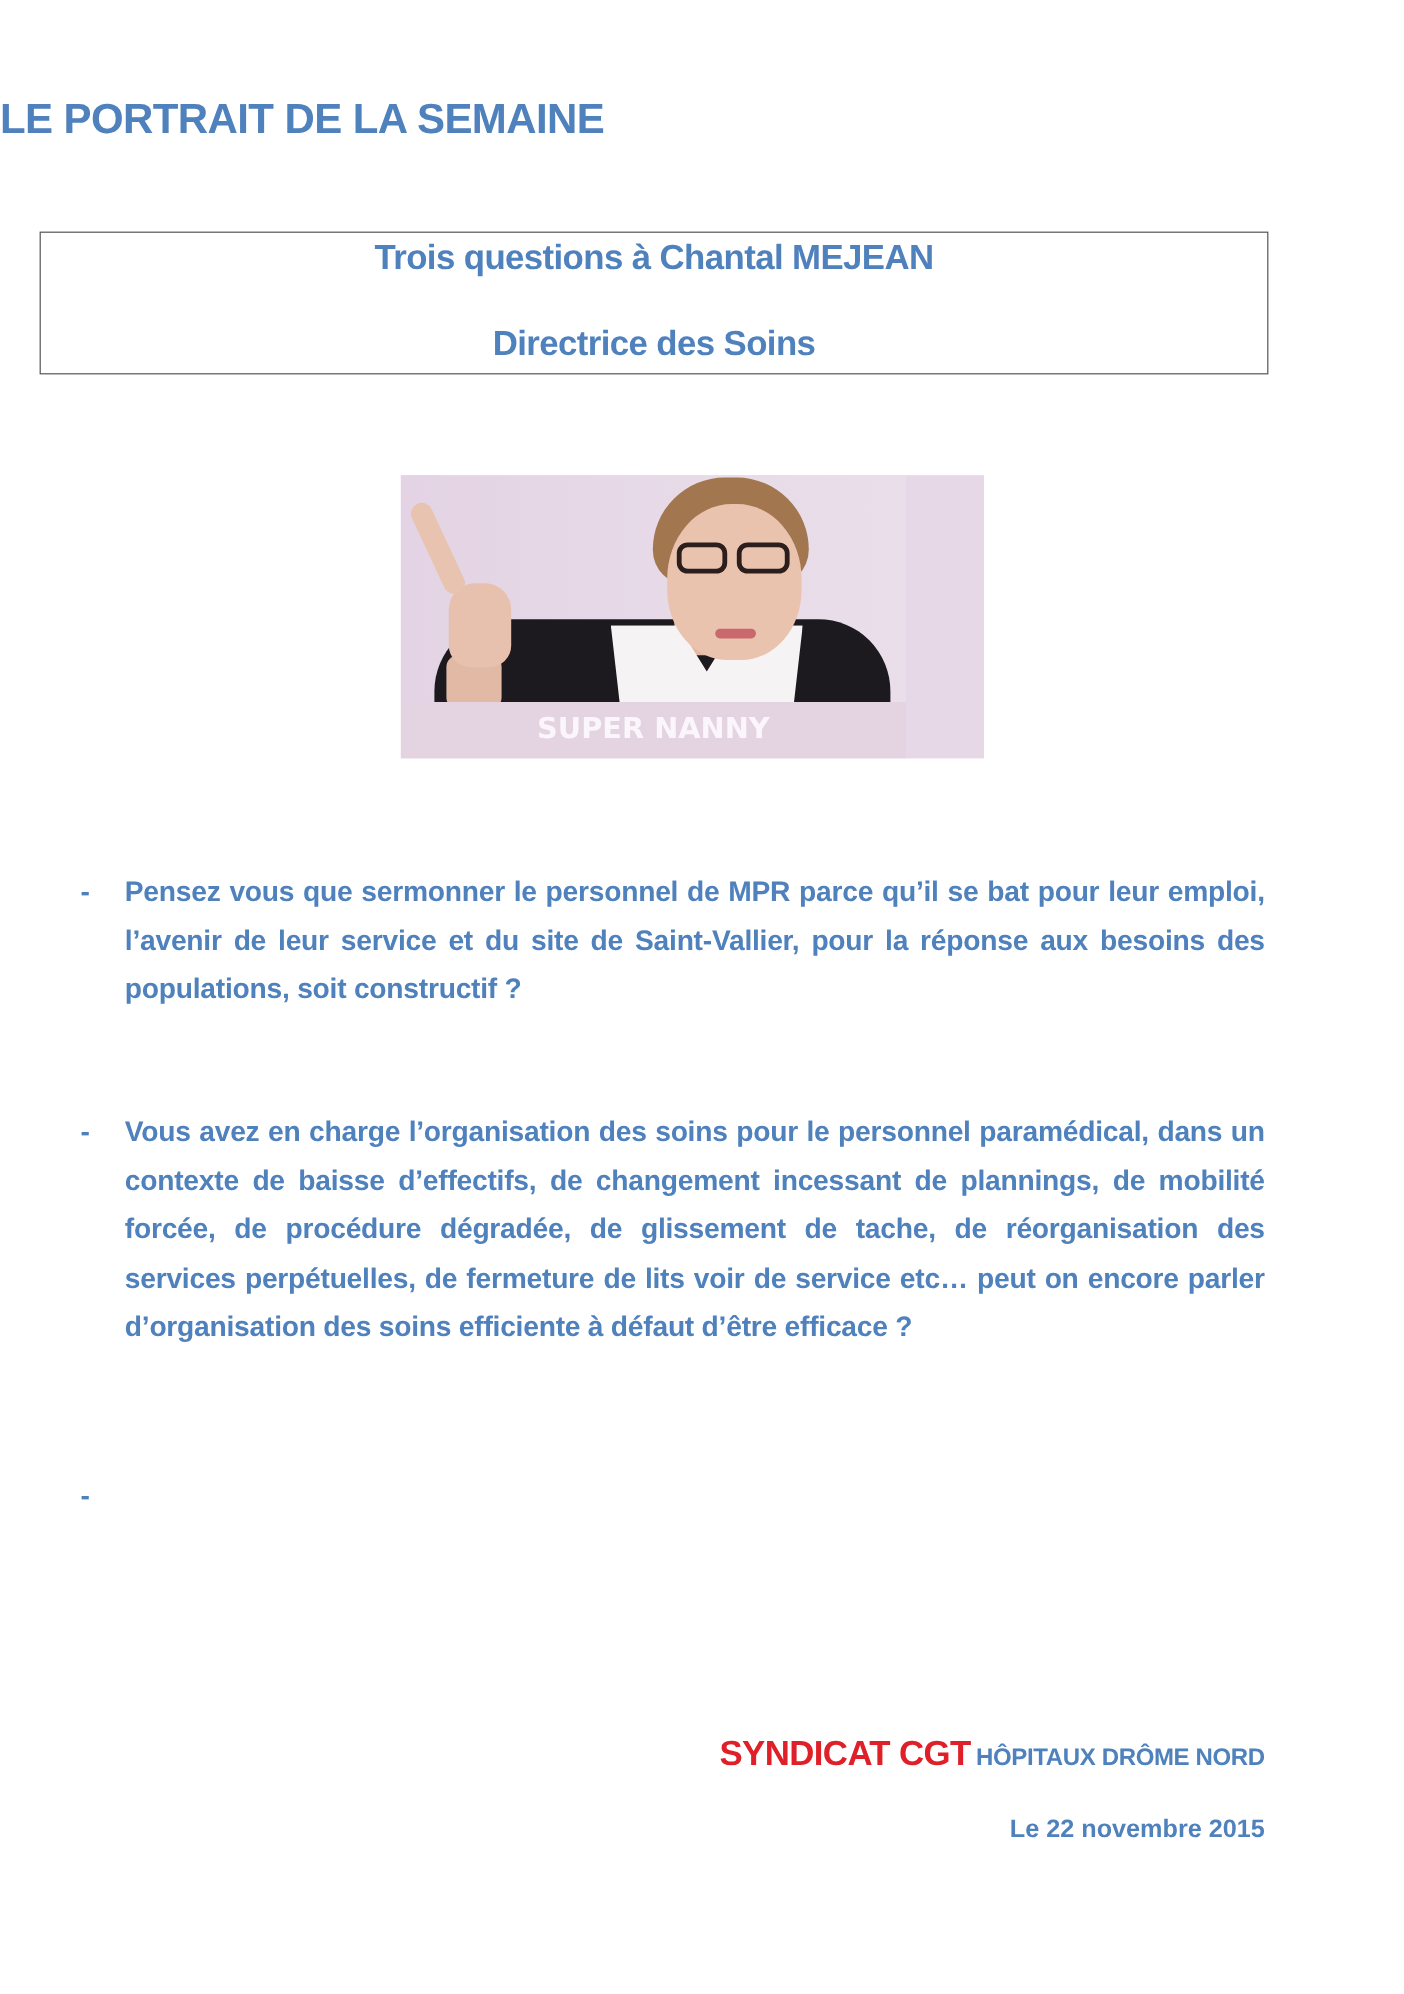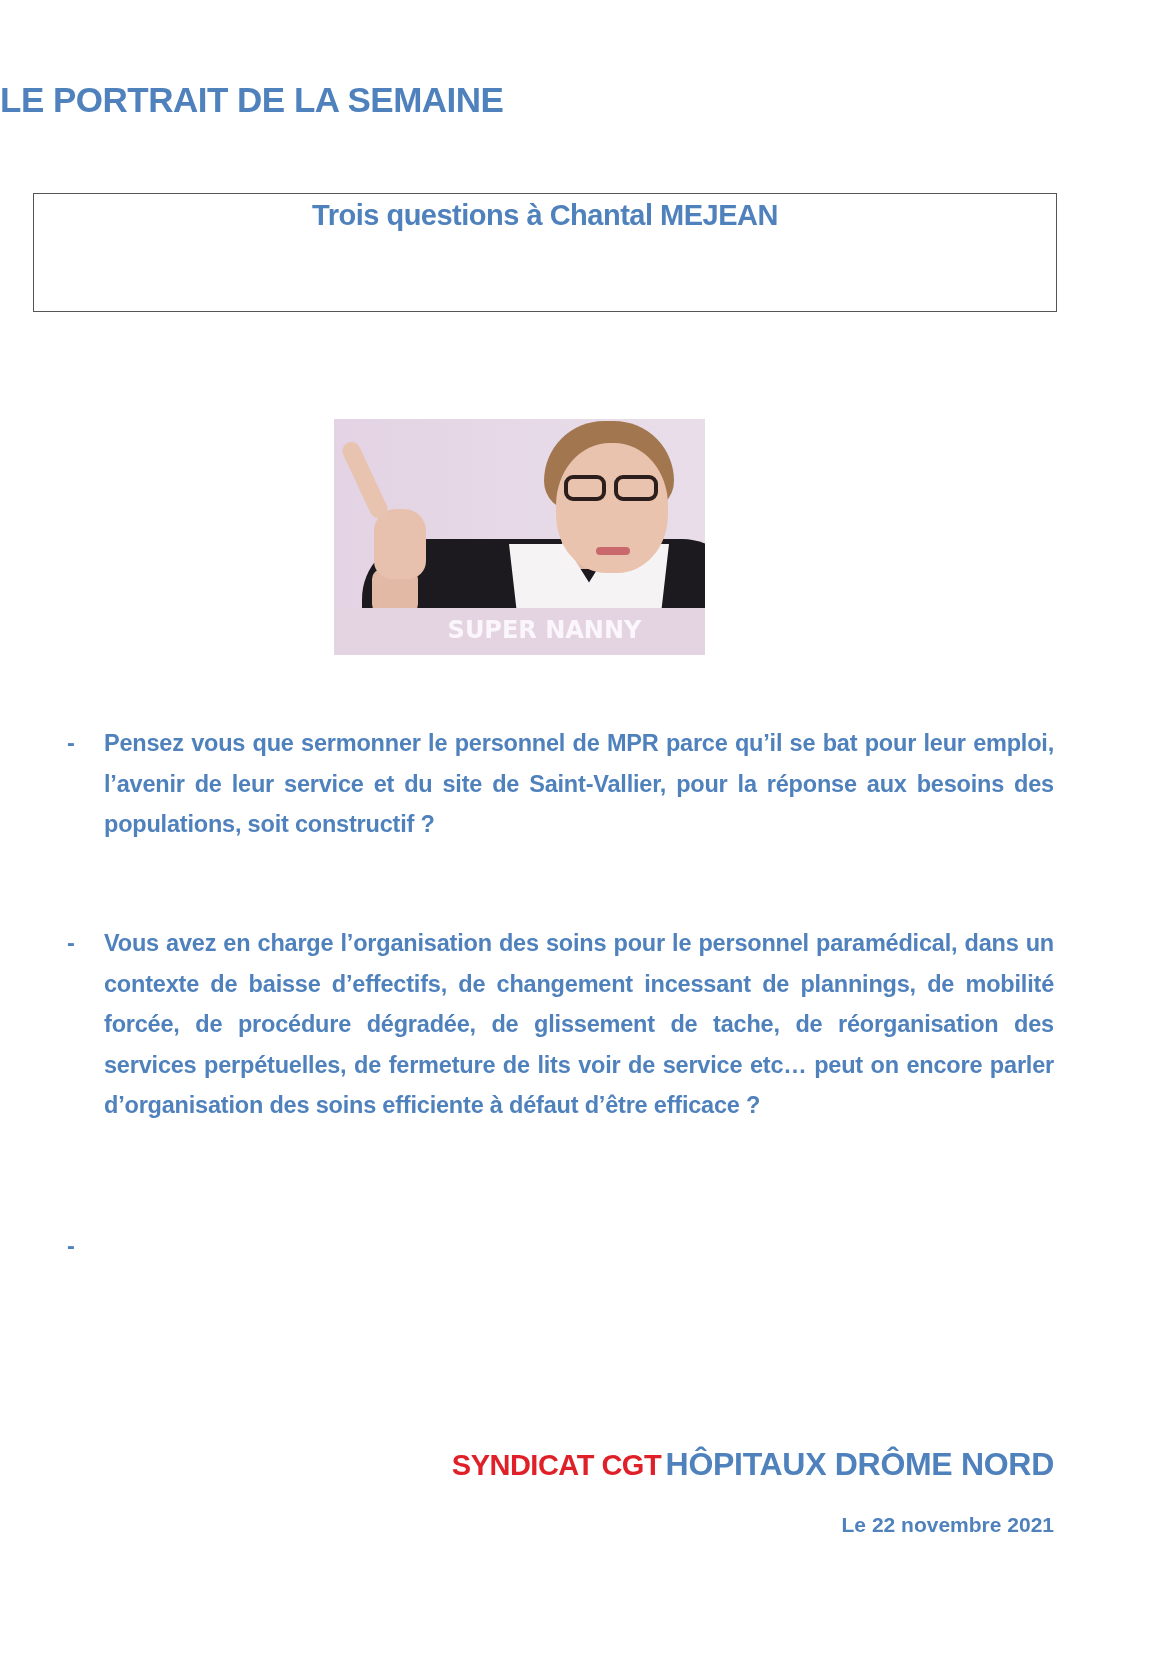--- a/index.html
+++ b/index.html
@@ -16,21 +16,21 @@
       border: 1.5px solid #555555;
     }
     .title-box .line {
       position: absolute; left: 0; width: 100%; text-align: center;
       font-size: 29px; font-weight: bold; color: #4f81bd; letter-spacing: -0.5px;
     }
     .title-box .line1 { top: 5px; }
     .title-box .line2 { top: 77px; }
 
     .portrait {
-      position: absolute; left: 334px; top: 419px; width: 371px; height: 236px;
+      position: absolute; left: 334px; top: 396px; width: 486px; height: 236px;
       background: #e6d8e6; overflow: hidden; text-decoration: underline;
     }
     .portrait .photo {
       position: absolute; left: 0; top: 0; width: 421px; height: 189px;
       background: linear-gradient(90deg, #e3d3e4 0%, #e8dbe8 60%, #eadeea 100%);
     }
     .portrait .banner {
       position: absolute; left: 0; top: 189px; width: 421px; height: 47px;
       background: #e4d4e2;
     }
@@ -64,36 +64,37 @@
     }
     .q1 { top: 723px; }
     .q2 { top: 923px; }
     .q3 { top: 1226px; }
 
     .signature {
       position: absolute; right: 116px; top: 1446px; text-align: right; white-space: nowrap;
       font-weight: bold;
     }
     .sig-red { font-size: 29px; color: #e02028; letter-spacing: -0.5px; margin-top: 36px; }
-    .sig-blue { font-size: 32px; color: #4f81bd; letter-spacing: -0.3px; }
+    .sig-blue { font-size: 20px; color: #4f81bd; letter-spacing: -0.3px; }
 
     .date {
       position: absolute; right: 116px; top: 1513px; font-size: 21px; font-weight: bold;
       color: #4f81bd; white-space: nowrap;
     }
   </style>
 </head>
 <body>
 
 <div>
 
   <h1 class="page-title">LE PORTRAIT DE LA SEMAINE</h1>
 
   <div class="title-box">
     <div class="line line1">Trois questions à Chantal MEJEAN</div>
+    <div class="line line2">Directrice des Soins</div>
   </div>
 
   <div class="portrait">
     <div class="photo">
       <div class="shape jacket"></div>
       <div class="shape neck"></div>
       <div class="shape collar"></div>
       <div class="shape hair"></div>
       <div class="shape face"></div>
       <div class="shape glasses-l"></div>
@@ -120,15 +121,15 @@
     <div class="question q3">
       <span class="dash">-</span>
     </div>
   </div>
 
   <div class="signature">
     <span class="sig-red">SYNDICAT CGT</span>
     <span class="sig-blue">HÔPITAUX DRÔME NORD</span>
   </div>
 
-  <div class="date">Le 22 novembre 2021</div>
+  <div class="date">Le 22 novembre 2015</div>
 
 </div>
 
 </body></html>

